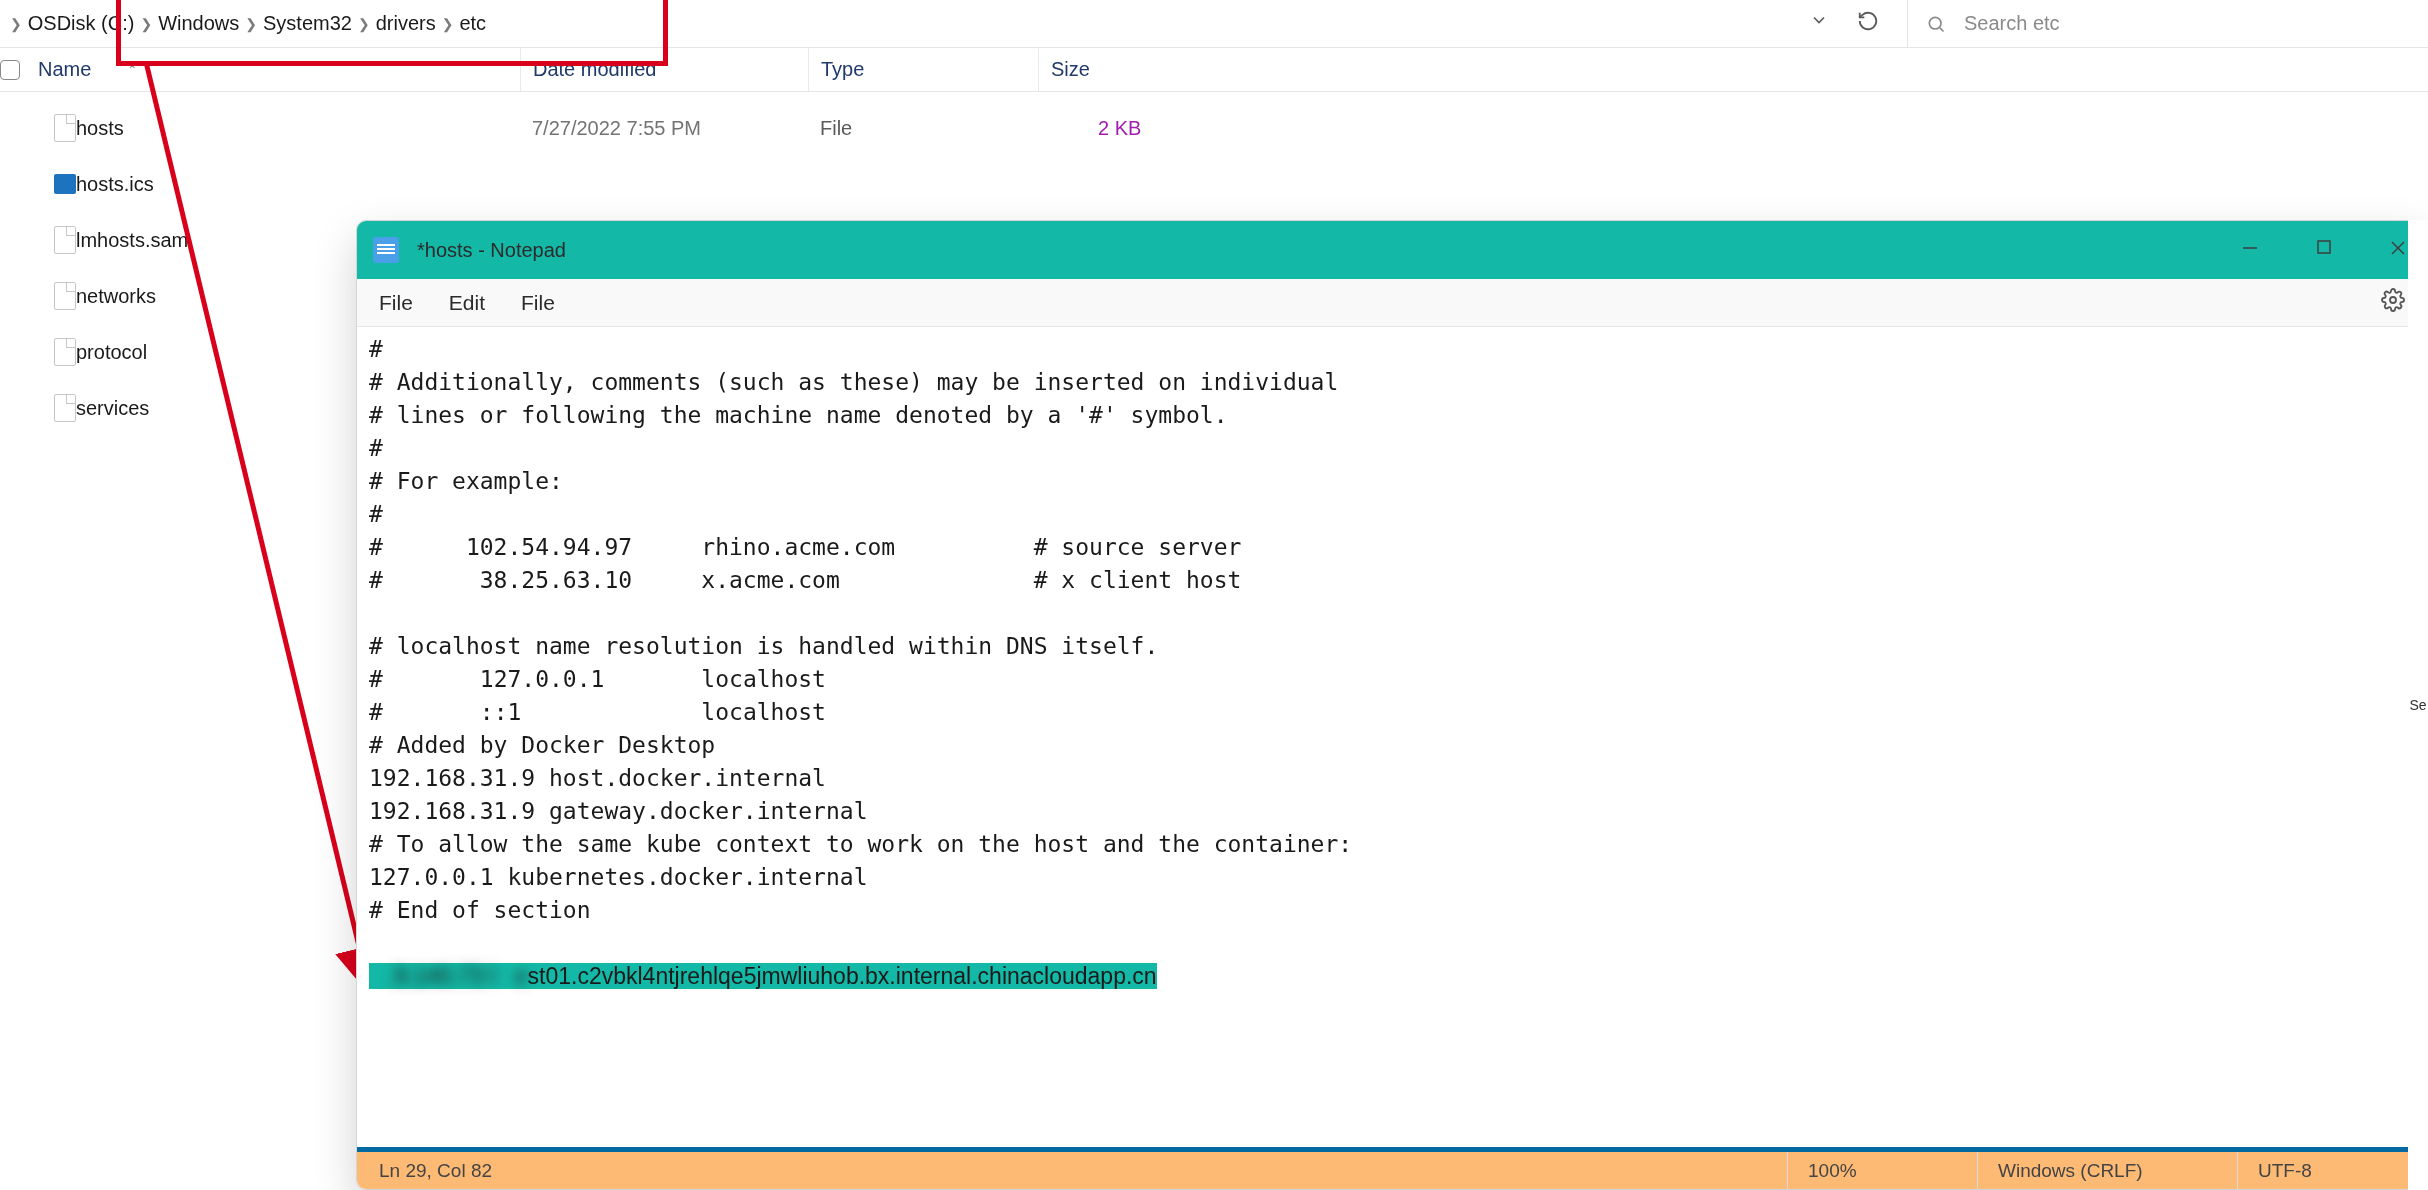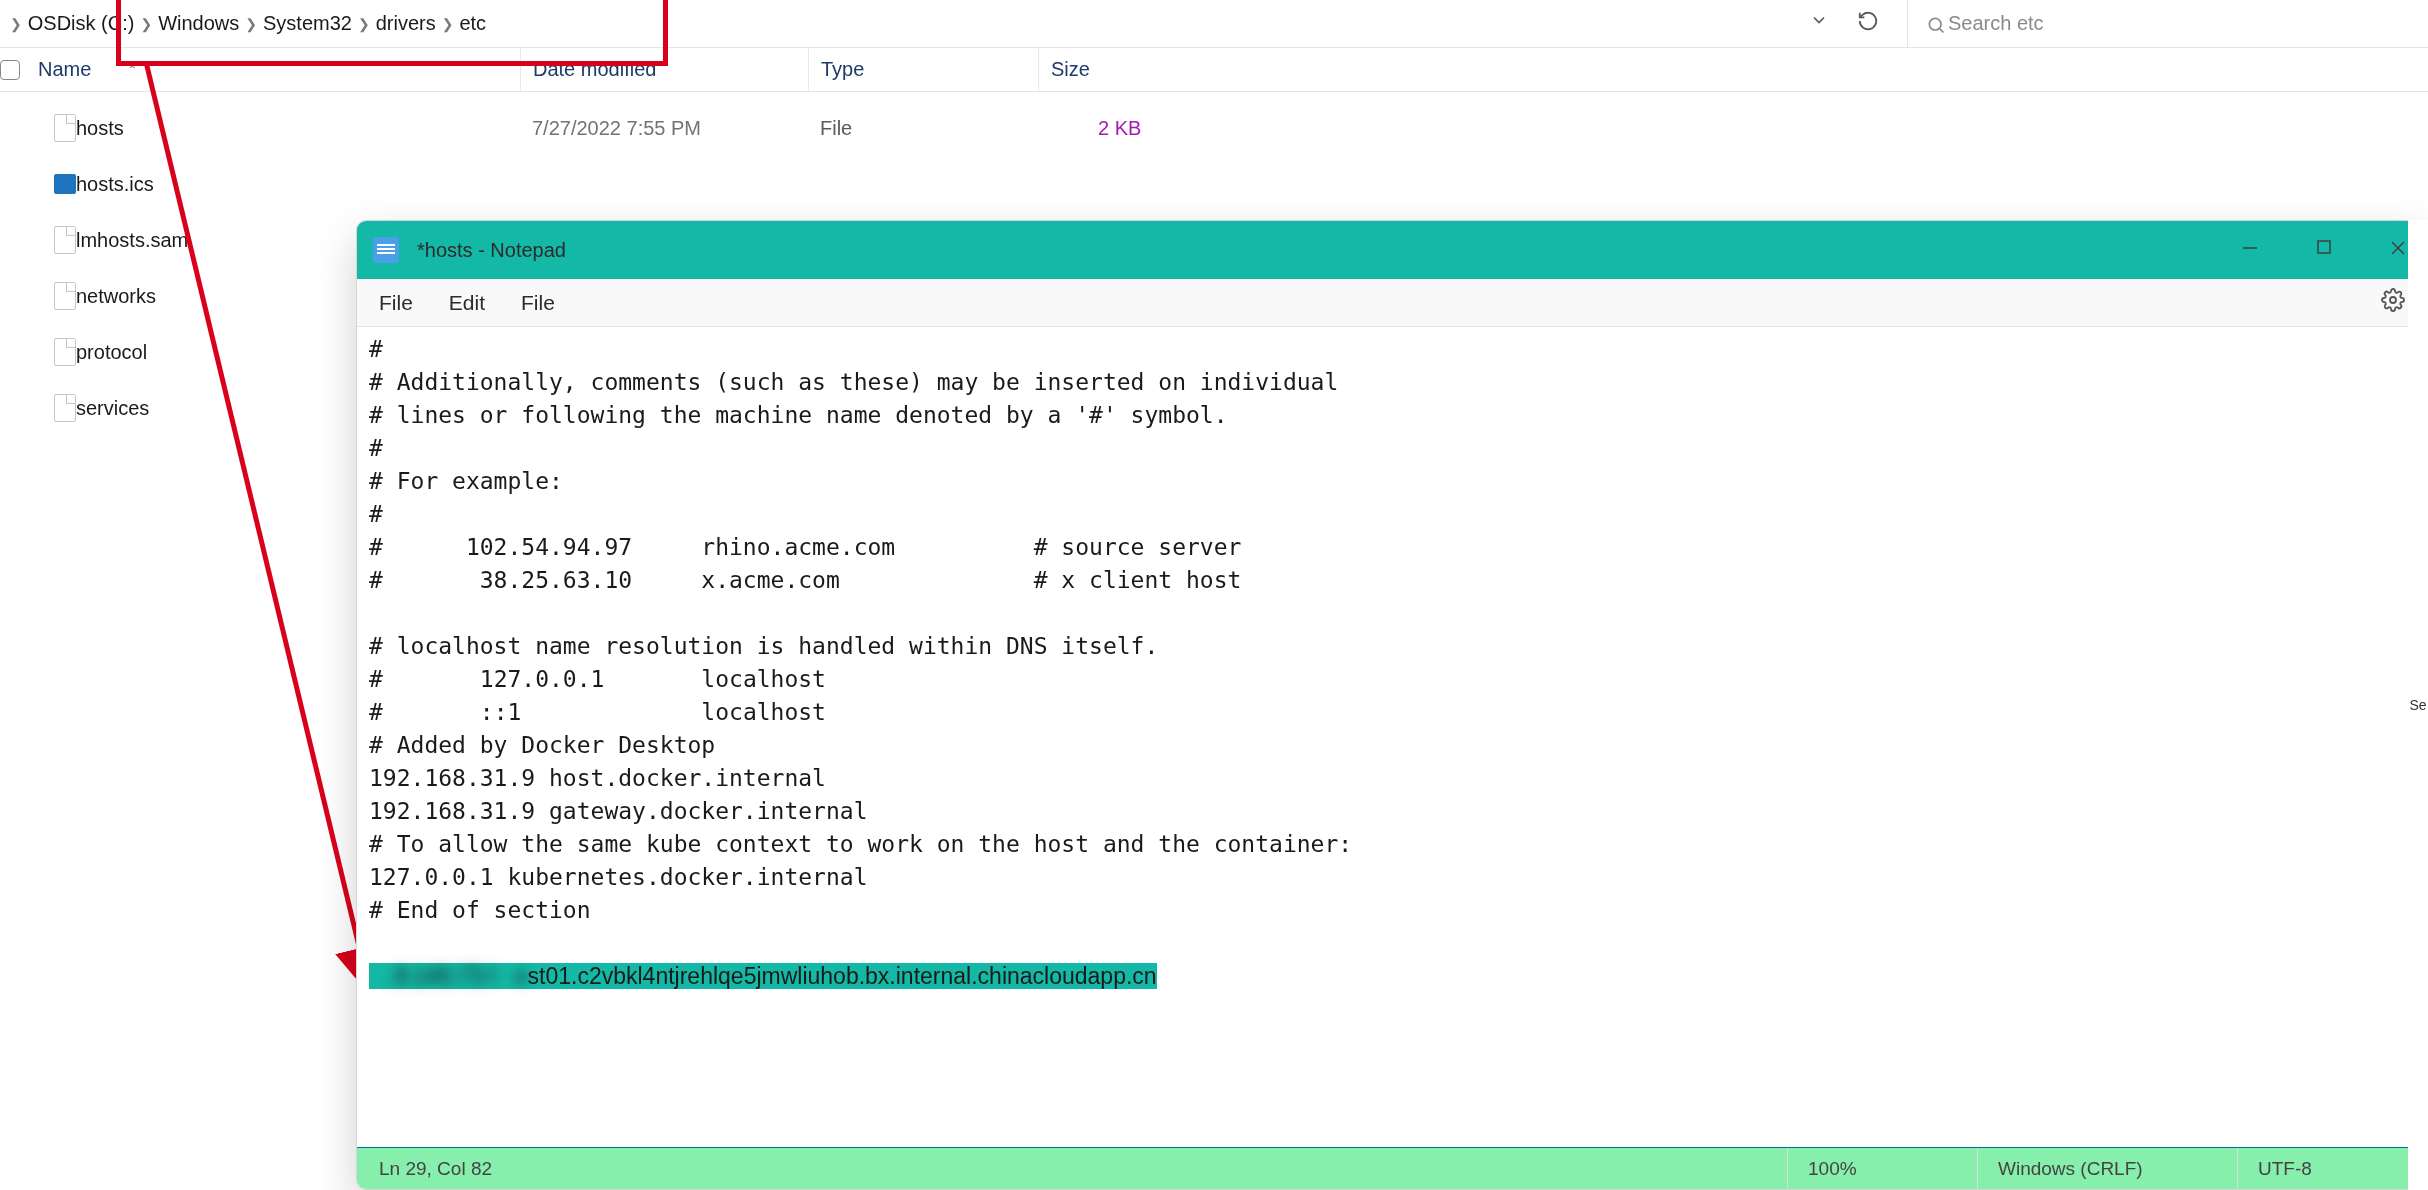--- a/index.html
+++ b/index.html
@@ -4,21 +4,21 @@
   <style>
     * { margin: 0; padding: 0; box-sizing: border-box; font-family: "Segoe UI", sans-serif; }
     body { background: #ffffff; width: 2428px; height: 1190px; position: relative; overflow: hidden; }
 
     
     .explorer-header { display: flex; align-items: center; height: 48px; border-bottom: 1px solid #e5e5e5; }
     .breadcrumb-bar { flex: 1; display: flex; align-items: center; padding: 0 10px; font-size: 20px; color: #1a1a1a; border-right: 1px solid #e5e5e5; height: 100%; position: relative; }
     .breadcrumb-seg { display: flex; align-items: center; gap: 8px; padding: 0 6px; cursor: default; }
     .chev { color: #7a7a7a; font-size: 14px; }
     .bc-actions { margin-left: auto; display: flex; gap: 28px; padding-right: 18px; color: #5a5a5a; }
-    .search-bar { width: 520px; display: flex; align-items: flex-end; padding: 0 18px; color: #8a8a8a; font-size: 20px; gap: 2px; }
+    .search-bar { width: 520px; display: flex; align-items: center; padding: 0 18px; color: #8a8a8a; font-size: 20px; gap: 18px; }
     .col-headers { display: flex; align-items: center; height: 44px; border-bottom: 1px solid #e5e5e5; font-size: 20px; color: #1f3a6b; }
     .col-name { width: 520px; display: flex; align-items: center; gap: 18px; }
     .col-date { width: 288px; padding-left: 12px; border-left: 1px solid #e9e9e9; height: 100%; display: flex; align-items: center; }
     .col-type { width: 230px; padding-left: 12px; border-left: 1px solid #e9e9e9; height: 100%; display: flex; align-items: center; }
     .col-size { padding-left: 12px; border-left: 1px solid #e9e9e9; height: 100%; display: flex; align-items: center; }
     .sort-caret { font-size: 12px; margin-left: 18px; color: #888; }
     .checkbox { width: 20px; height: 20px; border: 1.5px solid #888; border-radius: 4px; }
     .file-list { padding-top: 8px; }
     .file-row { display: flex; align-items: center; height: 56px; font-size: 20px; color: #1a1a1a; }
     .file-row .fname { width: 520px; display: flex; align-items: center; padding-left: 54px; }
@@ -40,21 +40,21 @@
     .np-icon { width: 26px; height: 26px; background: #49a0e8; border-radius: 3px; position: relative; }
     .np-icon::after { content: ""; position: absolute; left: 4px; right: 4px; top: 7px; height: 12px; background: repeating-linear-gradient(#fff, #fff 2px, transparent 2px, transparent 4px); }
     .np-winctrl { margin-left: auto; display: flex; gap: 48px; color: #3e3e3e; }
     .np-winctrl span { width: 26px; text-align: center; cursor: default; }
     .np-menubar { height: 48px; background: #f9f9f9; border-bottom: 1px solid #e6e6e6; display: flex; align-items: center; gap: 36px; padding: 0 22px; font-size: 21px; color: #2b2b2b; }
     .np-gear { margin-left: auto; color: #555; }
     .np-body { flex: 1; position: relative; background: #fff; }
     .np-text { font-family: Consolas, monospace; font-size: 23px; line-height: 33px; white-space: pre; padding: 6px 12px; color: #1a1a1a; }
     .sel { background: #14b8a6; }
     .redacted { filter: blur(6px); }
-    .np-status { height: 42px; border-top: 1px solid #0369a1; background: #86efac; display: flex; align-items: center; font-size: 19px; color: #444; }
+    .np-status { height: 42px; border-top: 5px solid #0369a1; background: #fdba74; display: flex; align-items: center; font-size: 19px; color: #444; }
     .np-status .sp1 { flex: 1; padding-left: 22px; }
     .np-status .sp { width: 190px; border-left: 1px solid #dcdcdc; padding-left: 20px; height: 100%; display: flex; align-items: center; }
     .np-right-cut { position: absolute; right: 0; top: 220px; bottom: 0; width: 20px; background: #fff; display: flex; align-items: center; justify-content: center; font-size: 14px; color: #333; }
 
     .icon-svg { display: inline-block; }
   </style>
 </head>
 <body>
 
 <div class="explorer-header">

